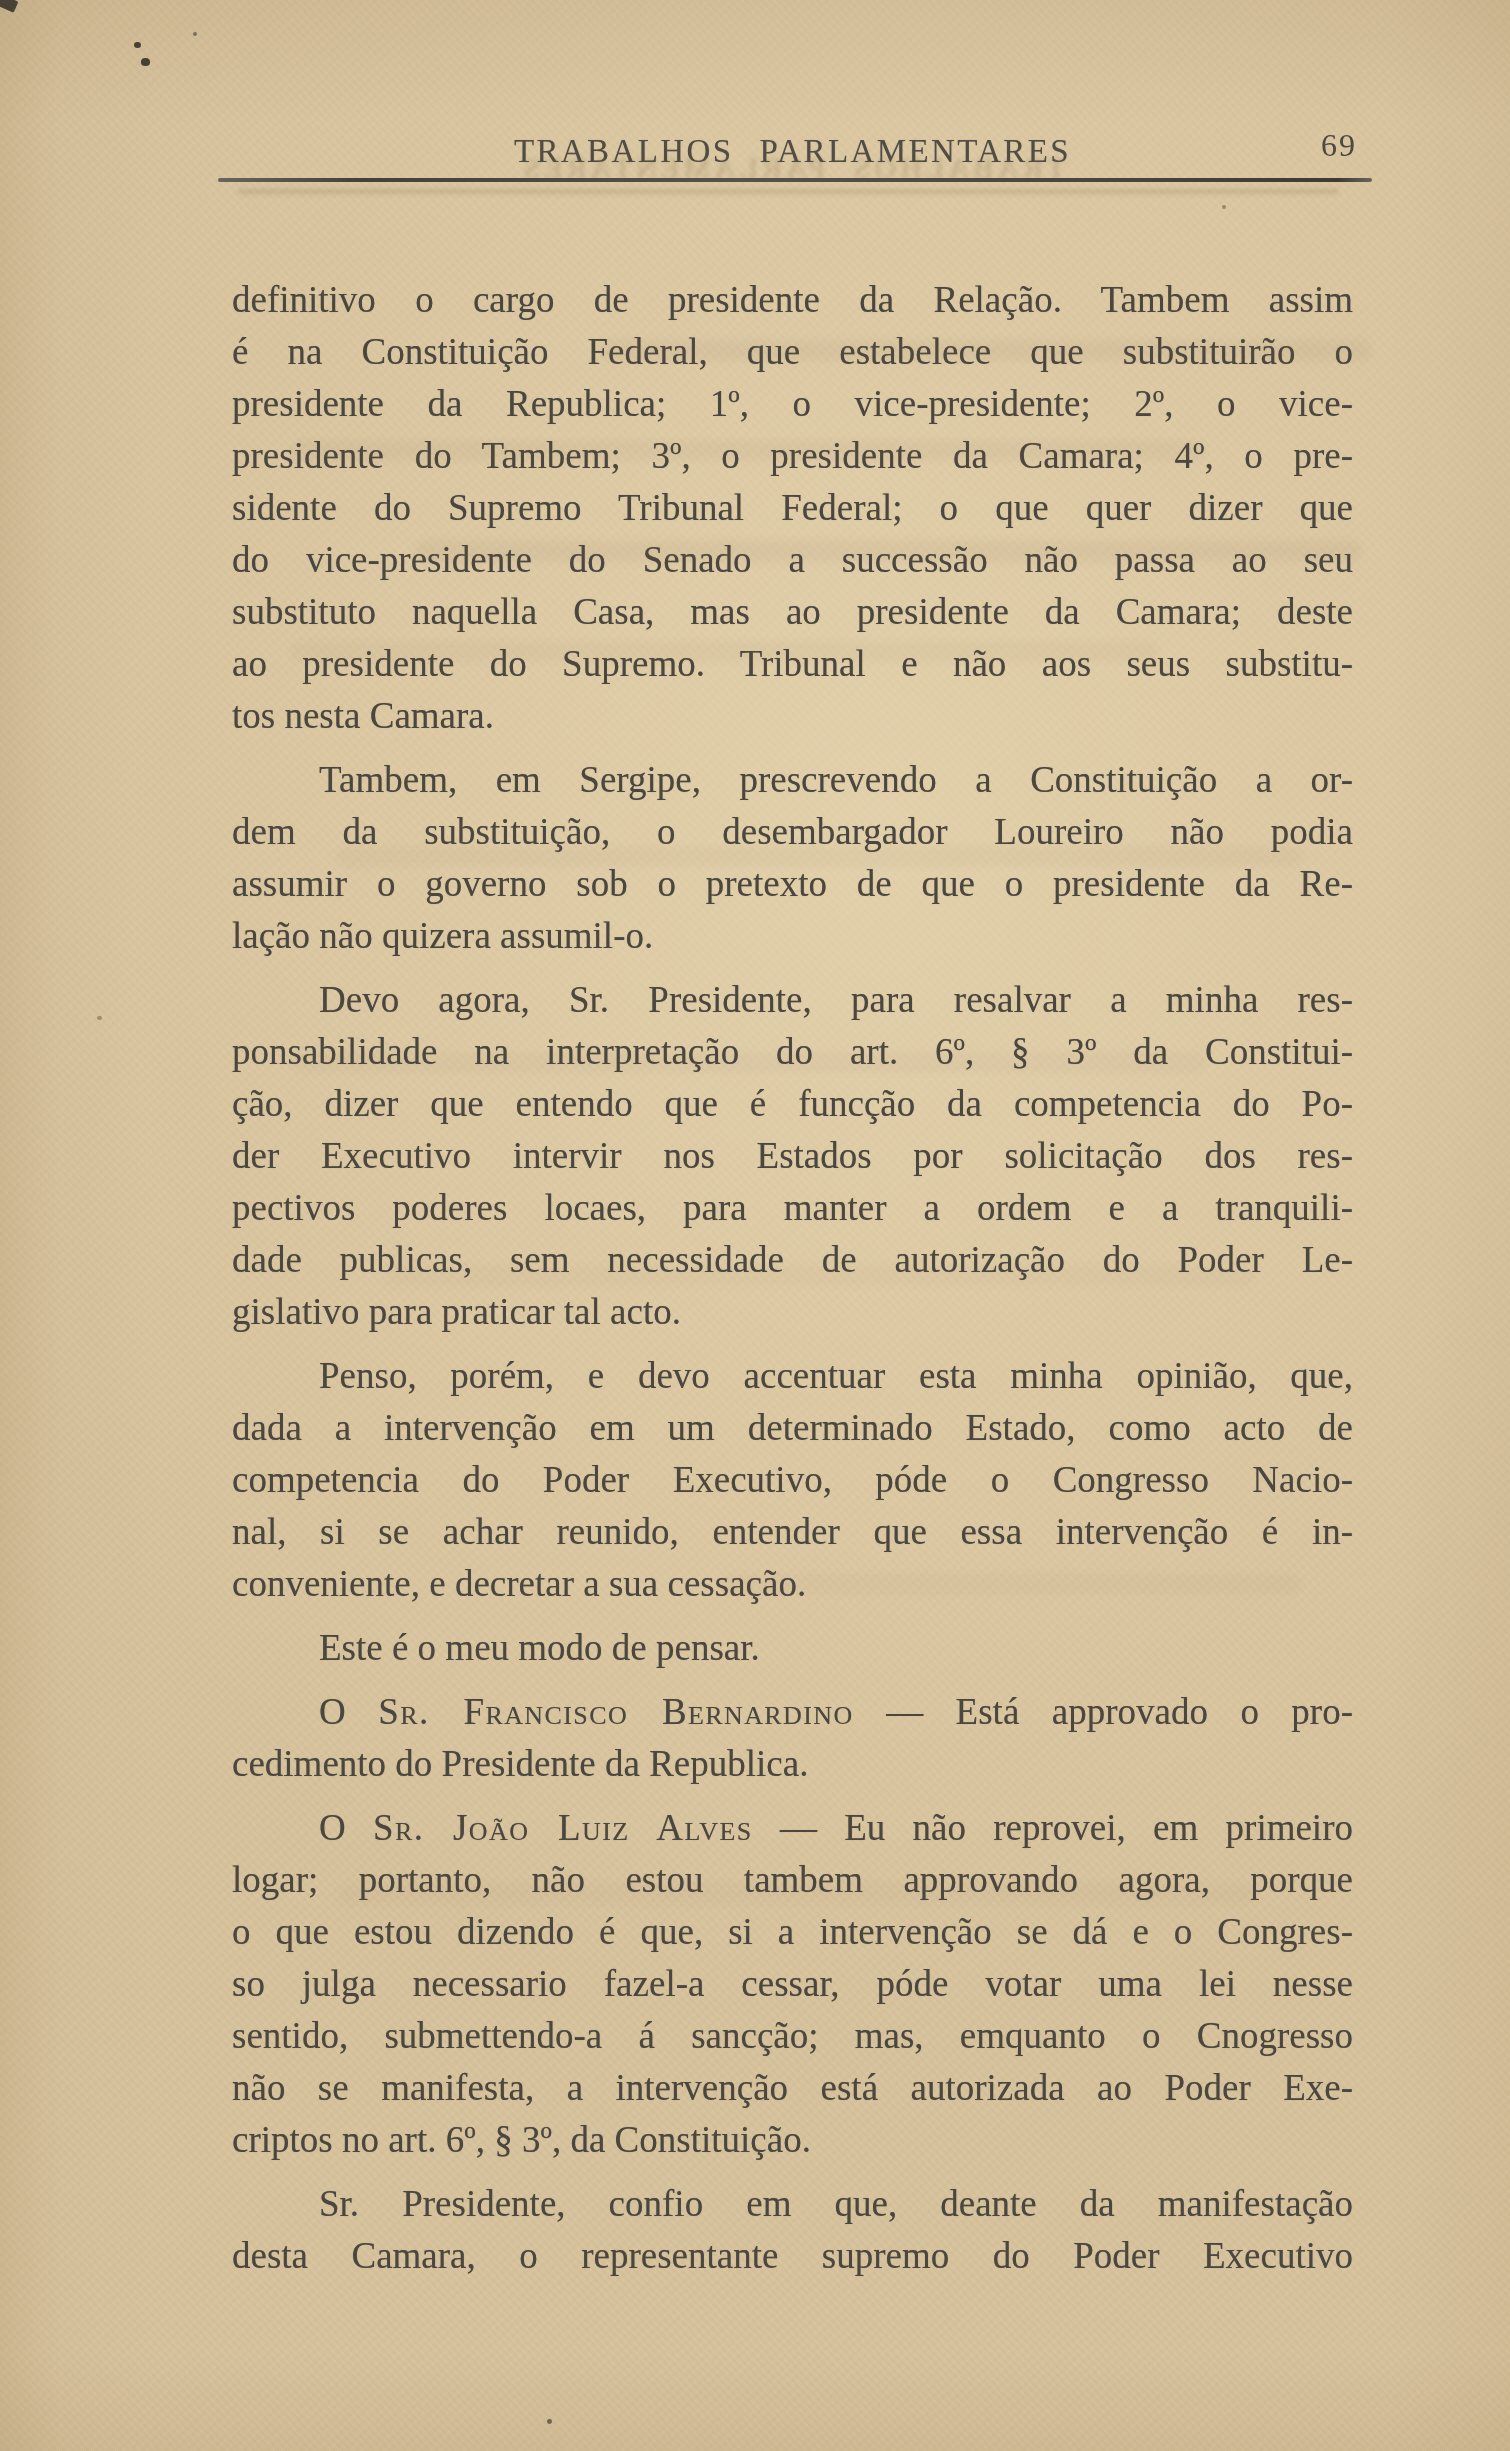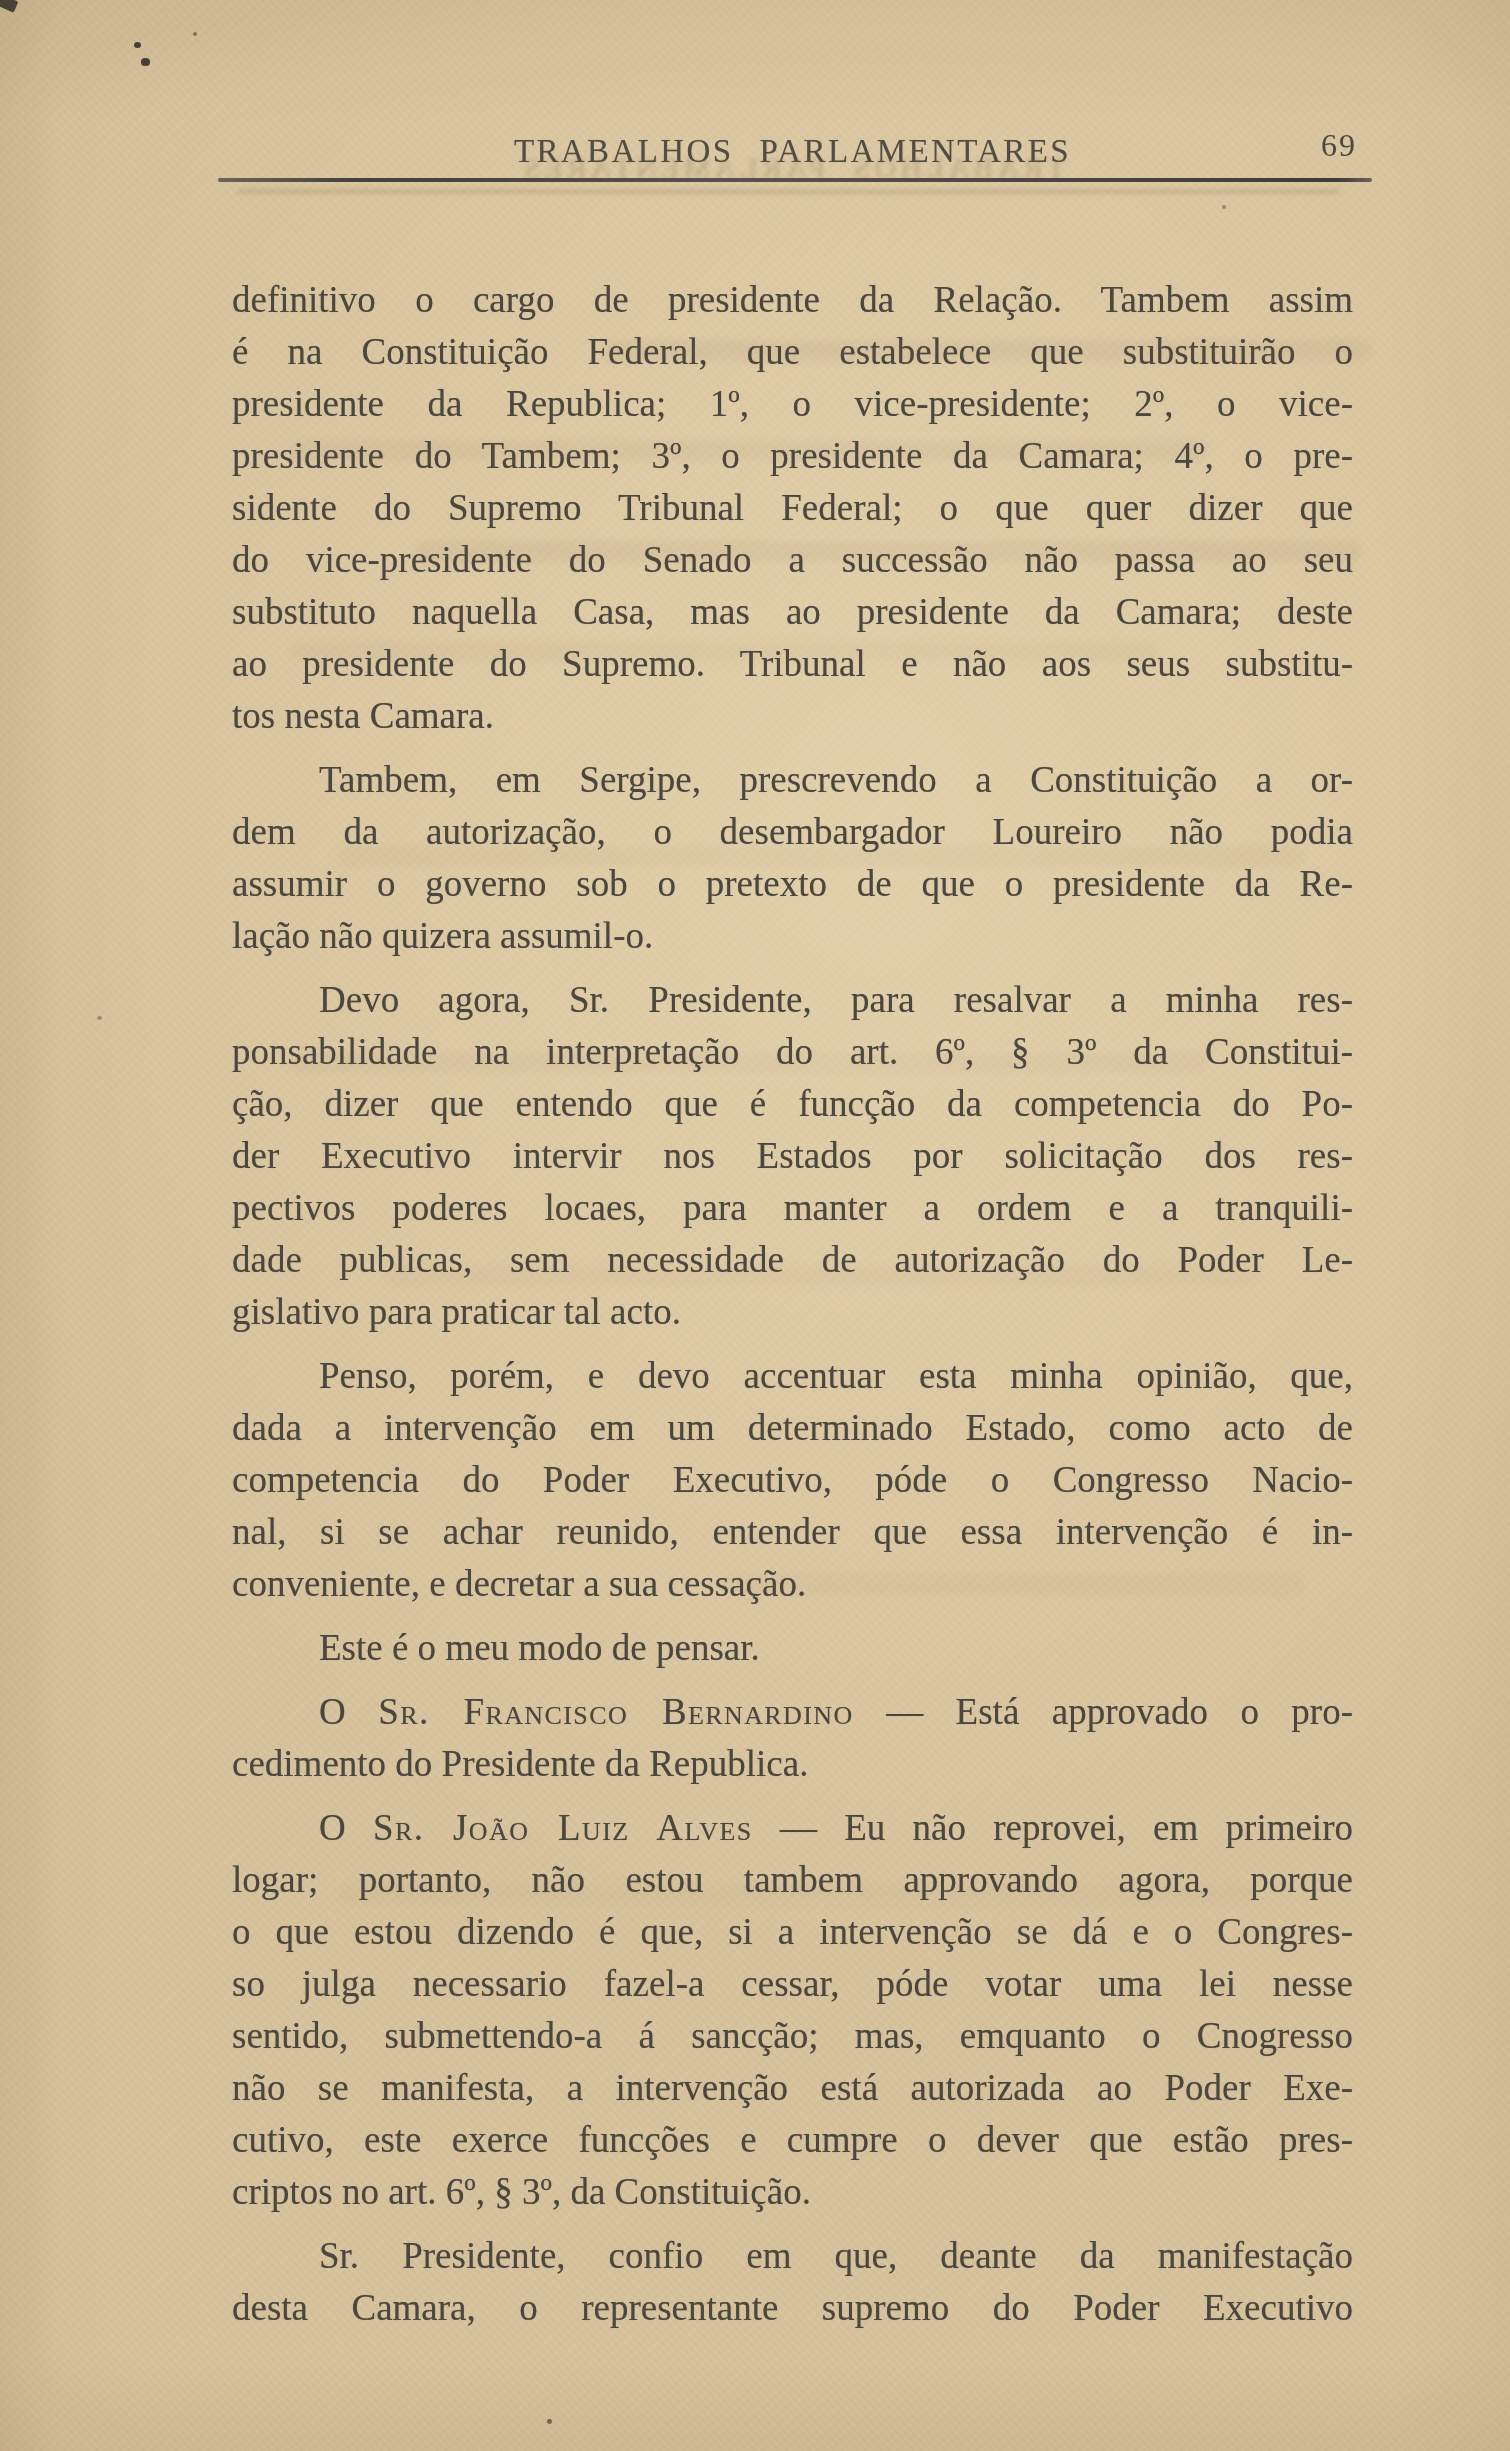--- a/index.html
+++ b/index.html
@@ -113,21 +113,21 @@
         <div class="line"><span>presidente da Republica; 1º, o vice-presidente; 2º, o vice-</span></div>
         <div class="line"><span>presidente do Tambem; 3º, o presidente da Camara; 4º, o pre-</span></div>
         <div class="line"><span>sidente do Supremo Tribunal Federal; o que quer dizer que</span></div>
         <div class="line"><span>do vice-presidente do Senado a successão não passa ao seu</span></div>
         <div class="line"><span>substituto naquella Casa, mas ao presidente da Camara; deste</span></div>
         <div class="line"><span>ao presidente do Supremo. Tribunal e não aos seus substitu-</span></div>
         <div class="line last"><span>tos nesta Camara.</span></div>
       </div>
       <div class="para indent">
         <div class="line"><span>Tambem, em Sergipe, prescrevendo a Constituição a or-</span></div>
-        <div class="line"><span>dem da autorização, o desembargador Loureiro não podia</span></div>
+        <div class="line"><span>dem da substituição, o desembargador Loureiro não podia</span></div>
         <div class="line"><span>assumir o governo sob o pretexto de que o presidente da Re-</span></div>
         <div class="line last"><span>lação não quizera assumil-o.</span></div>
       </div>
       <div class="para indent">
         <div class="line"><span>Devo agora, Sr. Presidente, para resalvar a minha res-</span></div>
         <div class="line"><span>ponsabilidade na interpretação do art. 6º, § 3º da Constitui-</span></div>
         <div class="line"><span>ção, dizer que entendo que é funcção da competencia do Po-</span></div>
         <div class="line"><span>der Executivo intervir nos Estados por solicitação dos res-</span></div>
         <div class="line"><span>pectivos poderes locaes, para manter a ordem e a tranquili-</span></div>
         <div class="line"><span>dade publicas, sem necessidade de autorização do Poder Le-</span></div>
@@ -147,21 +147,20 @@
         <div class="line"><span>O </span><span class="sc">Sr. Francisco Bernardino</span><span> — Está approvado o pro-</span></div>
         <div class="line last"><span>cedimento do Presidente da Republica.</span></div>
       </div>
       <div class="para indent">
         <div class="line"><span>O </span><span class="sc">Sr. João Luiz Alves</span><span> — Eu não reprovei, em primeiro</span></div>
         <div class="line"><span>logar; portanto, não estou tambem approvando agora, porque</span></div>
         <div class="line"><span>o que estou dizendo é que, si a intervenção se dá e o Congres-</span></div>
         <div class="line"><span>so julga necessario fazel-a cessar, póde votar uma lei nesse</span></div>
         <div class="line"><span>sentido, submettendo-a á sancção; mas, emquanto o Cnogresso</span></div>
         <div class="line"><span>não se manifesta, a intervenção está autorizada ao Poder Exe-</span></div>
-        <div class="line"><span>cutivo, este exerce funcções e cumpre o dever que estão pres-</span></div>
         <div class="line last"><span>criptos no art. 6º, § 3º, da Constituição.</span></div>
       </div>
       <div class="para indent">
         <div class="line"><span>Sr. Presidente, confio em que, deante da manifestação</span></div>
         <div class="line"><span>desta Camara, o representante supremo do Poder Executivo</span></div>
       </div>
     </main>
 
   <div class="ghost-band" style="left:599px; top:340px; width:772px;"></div>
   <div class="ghost-band" style="left:290px; top:440px; width:917px; opacity:.85;"></div>

